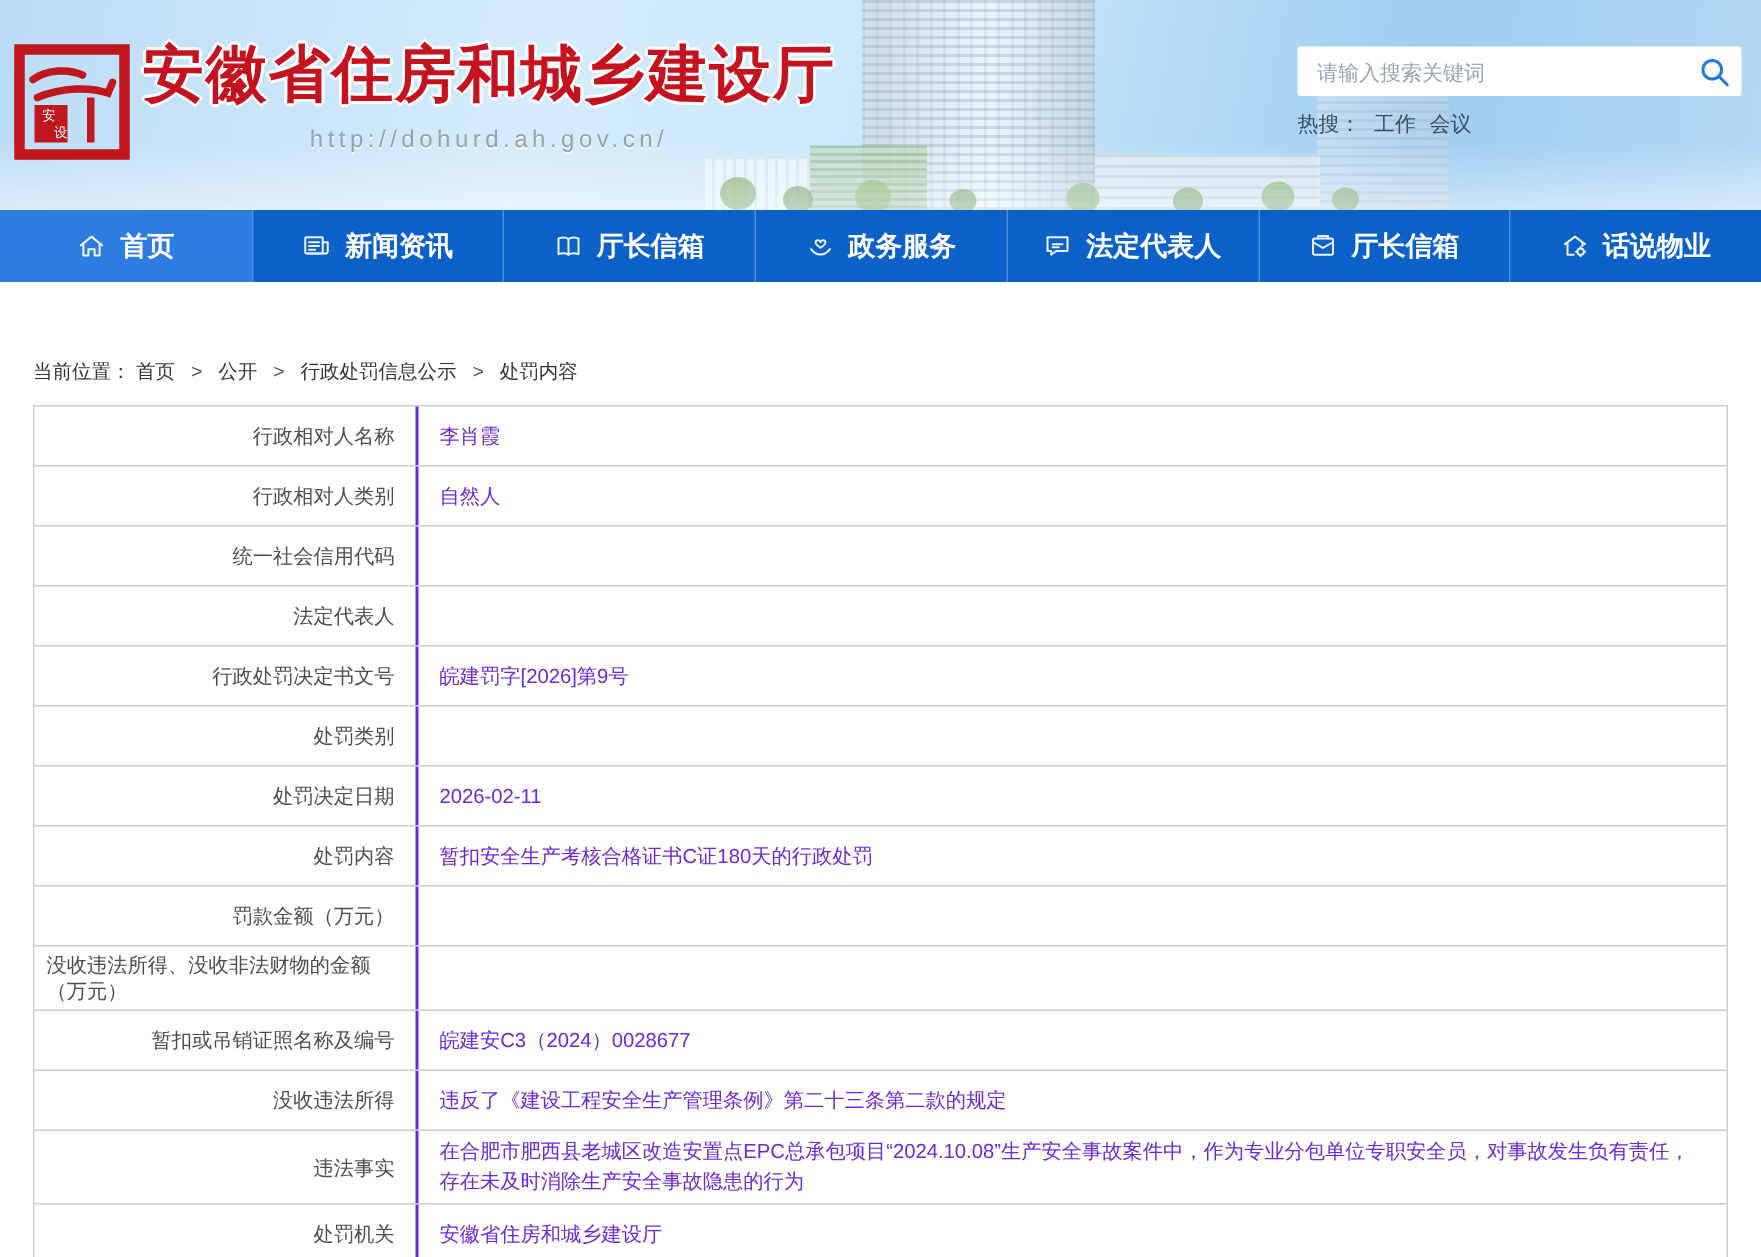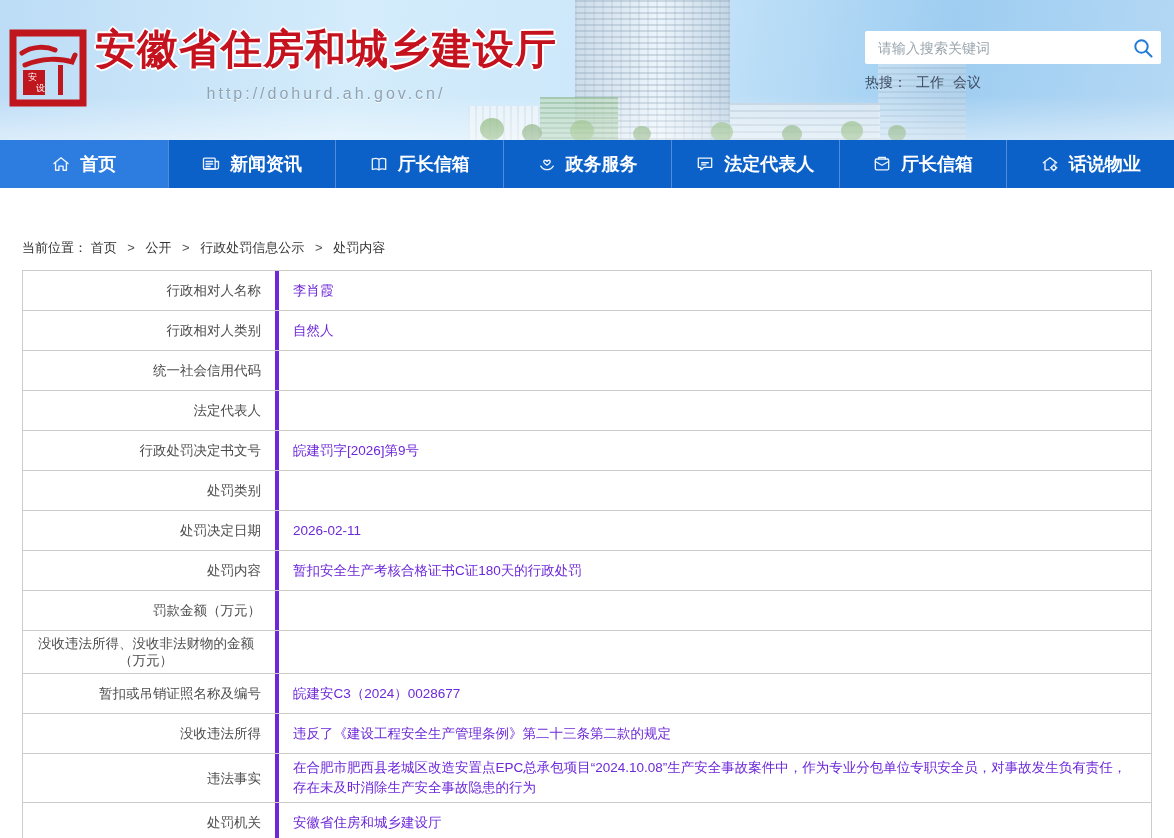--- a/index.html
+++ b/index.html
@@ -72,22 +72,22 @@
 
   
   .breadcrumb { height:50px; padding:19px 0 0 22px; font-size:13px; color:#333; background:#fff;margin-top:32px; }
   .breadcrumb a { color:#333; text-decoration:none; cursor:pointer; }
   .breadcrumb .sep { margin:0 7px; color:#555; }
 
   
   .penalty-table { margin:0 22px; width:1130px; border:1px solid #ccc; border-bottom:0; }
   .p-row { display:flex; min-height:40px; border-bottom:1px solid #ccc; }
   .p-row:last-child { border-bottom:1px solid #ccc; }
-  .p-label { width:256px; flex:0 0 256px; border-right:4px solid #6d28d9; display:flex; align-items:center;
-    justify-content:flex-end; text-align:center; padding:4px 14px 4px 8px; font-size:13.5px; color:#4d4d4d; line-height:17px; }
+  .p-label { width:256px; flex:0 0 256px; border-right:2px solid #6d28d9; display:flex; align-items:center;
+    justify-content:flex-end; text-align:left; padding:4px 14px 4px 8px; font-size:13.5px; color:#4d4d4d; line-height:17px; }
   .p-value { flex:1; display:flex; align-items:center; padding:4px 16px 4px 14px; font-size:13.5px;
     color:#6d28d9; line-height:20px; }
 </style>
 </head>
 <body>
 
 <div class="page">
 
   <header class="site-header">
     <div class="bldg bldg-tower"></div>

